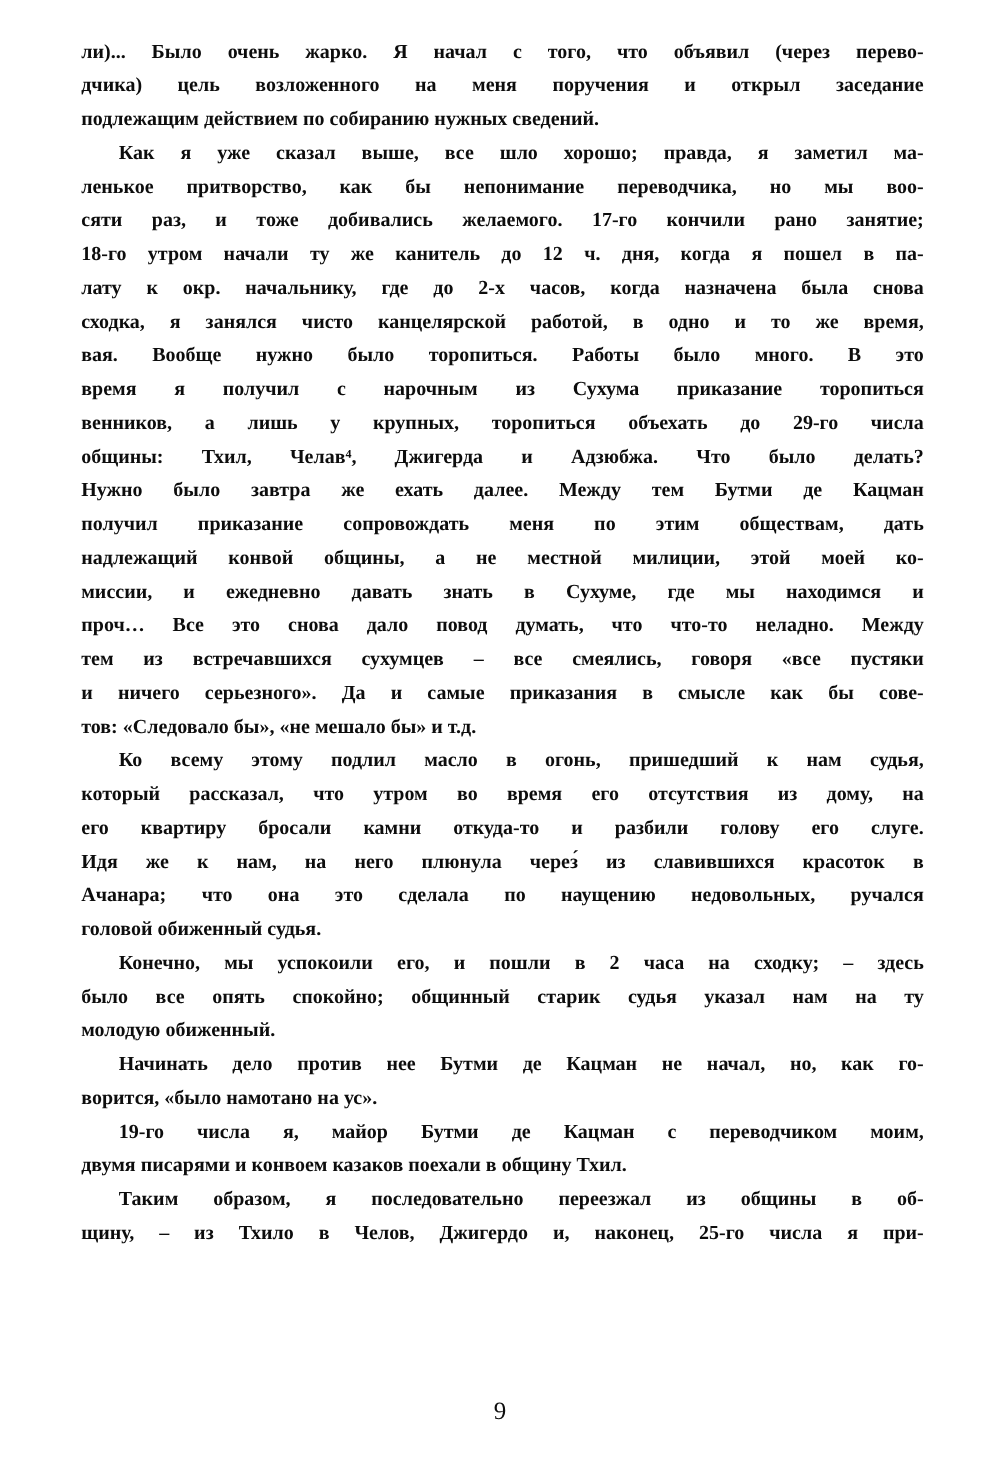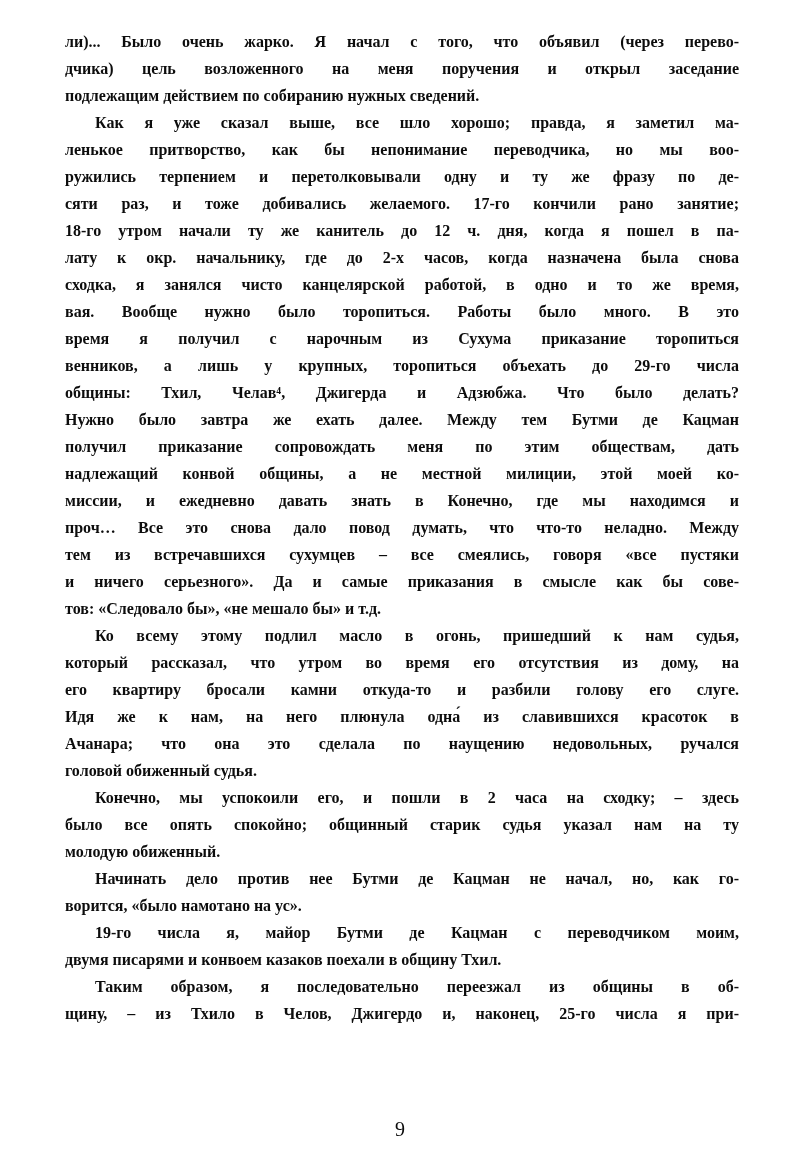--- a/index.html
+++ b/index.html
@@ -54,41 +54,40 @@
 </head>
 <body>
 
 <div class="page" style="background: rgb(255, 255, 255); color: rgb(13, 13, 13);">
   <div class="text-block">
       <div class="line">ли)... Было очень жарко. Я начал с того, что объявил (через перево-</div>
       <div class="line">дчика) цель возложенного на меня поручения и открыл заседание</div>
       <div class="line end">подлежащим действием по собиранию нужных сведений.</div>
       <div class="line indent">Как я уже сказал выше, все шло хорошо; правда, я заметил ма-</div>
       <div class="line">ленькое притворство, как бы непонимание переводчика, но мы воо-</div>
-      <div class="line">ружились терпением и перетолковывали одну и ту же фразу по де-</div>
       <div class="line">сяти раз, и тоже добивались желаемого. 17-го кончили рано занятие;</div>
       <div class="line">18-го утром начали ту же канитель до 12 ч. дня, когда я пошел в па-</div>
       <div class="line">лату к окр. начальнику, где до 2-х часов, когда назначена была снова</div>
       <div class="line">сходка, я занялся чисто канцелярской работой, в одно и то же время,</div>
       <div class="line">вая. Вообще нужно было торопиться. Работы было много. В это</div>
       <div class="line">время я получил с нарочным из Сухума приказание торопиться</div>
       <div class="line">венников, а лишь у крупных, торопиться объехать до 29-го числа</div>
       <div class="line">общины: Тхил, Челав⁴, Джигерда и Адзюбжа. Что было делать?</div>
       <div class="line">Нужно было завтра же ехать далее. Между тем Бутми де Кацман</div>
       <div class="line">получил приказание сопровождать меня по этим обществам, дать</div>
       <div class="line">надлежащий конвой общины, а не местной милиции, этой моей ко-</div>
-      <div class="line">миссии, и ежедневно давать знать в Конечно, где мы находимся и</div>
+      <div class="line">миссии, и ежедневно давать знать в Сухуме, где мы находимся и</div>
       <div class="line">проч… Все это снова дало повод думать, что что-то неладно. Между</div>
       <div class="line">тем из встречавшихся сухумцев – все смеялись, говоря «все пустяки</div>
       <div class="line">и ничего серьезного». Да и самые приказания в смысле как бы сове-</div>
       <div class="line end">тов: «Следовало бы», «не мешало бы» и т.д.</div>
       <div class="line indent">Ко всему этому подлил масло в огонь, пришедший к нам судья,</div>
       <div class="line">который рассказал, что утром во время его отсутствия из дому, на</div>
       <div class="line">его квартиру бросали камни откуда-то и разбили голову его слуге.</div>
-      <div class="line">Идя же к нам, на него плюнула одна́ из славившихся красоток в</div>
+      <div class="line">Идя же к нам, на него плюнула через́ из славившихся красоток в</div>
       <div class="line">Ачанара; что она это сделала по наущению недовольных, ручался</div>
       <div class="line end">головой обиженный судья.</div>
       <div class="line indent">Конечно, мы успокоили его, и пошли в 2 часа на сходку; – здесь</div>
       <div class="line">было все опять спокойно; общинный старик судья указал нам на ту</div>
       <div class="line end">молодую обиженный.</div>
       <div class="line indent">Начинать дело против нее Бутми де Кацман не начал, но, как го-</div>
       <div class="line end">ворится, «было намотано на ус».</div>
       <div class="line indent">19-го числа я, майор Бутми де Кацман с переводчиком моим,</div>
       <div class="line end">двумя писарями и конвоем казаков поехали в общину Тхил.</div>
       <div class="line indent">Таким образом, я последовательно переезжал из общины в об-</div>

